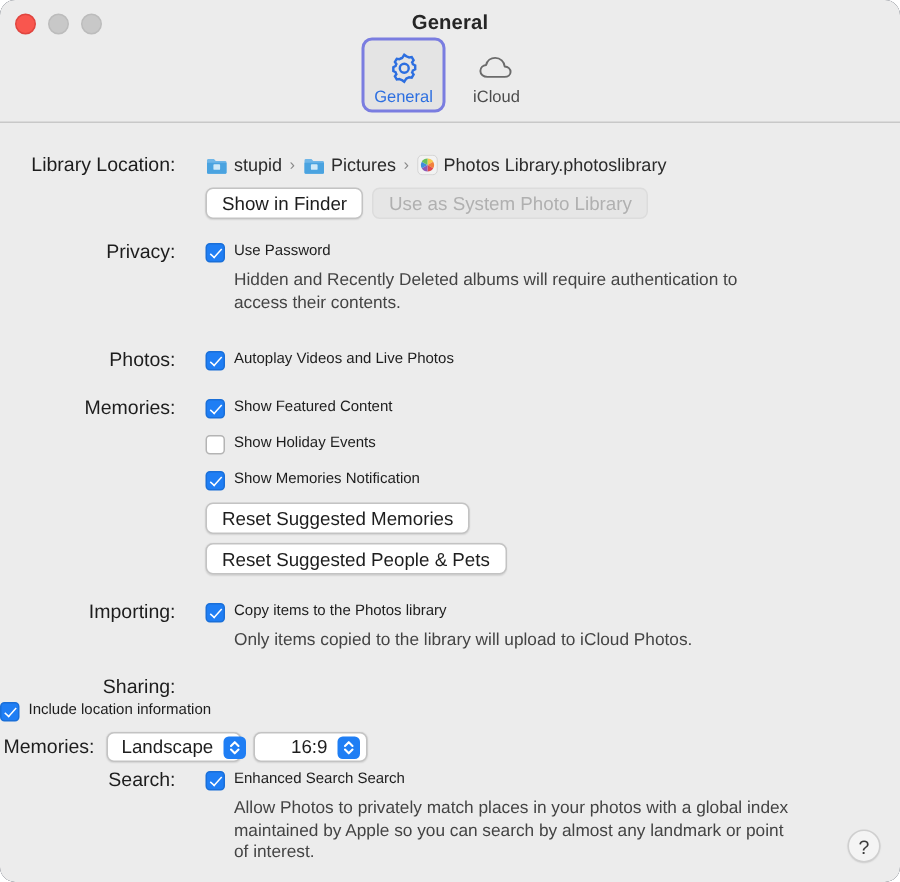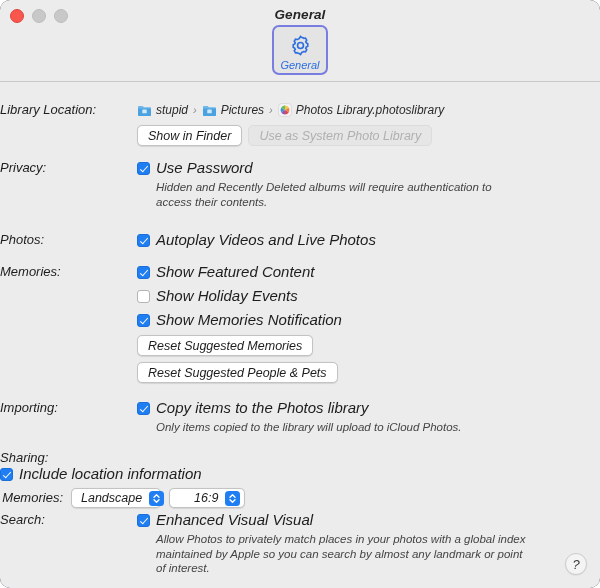--- a/index.html
+++ b/index.html
@@ -16,21 +16,20 @@
   }
 
   .window {
     position: relative;
     width: 600px;
     height: 588px;
     background: #0f172a;
     border-radius: 10px;
     overflow: hidden;
     box-sizing: border-box;
-    font-style: italic;
   }
 
   
   .titlebar {
     position: relative;
     height: 82px;
     background: #ececec;
     border-bottom: 1px solid #c8c8c8;
     box-sizing: border-box;
   }
@@ -111,24 +110,24 @@
     box-sizing: border-box;
   }
 
   .row {
     position: absolute;
     display: flex;
     align-items: flex-start;
   }
   .label {
     width: 137px;
-    text-align: left;
+    text-align: right;
     font-size: 13px;
     color: #1d1d1d;
-    padding-right: 2px;
+    padding-right: 20px;
     box-sizing: border-box;
     line-height: 16px;
     white-space: nowrap;
   }
   .field { position: relative; }
 
   
   .breadcrumb {
     display: flex;
     align-items: flex-end;
@@ -196,21 +195,21 @@
     height: 7px;
     border: solid #ffffff;
     border-width: 0 1.8px 1.8px 0;
     transform: rotate(42deg);
   }
   .cb.off {
     background: #ffffff;
     border: 0.5px solid #b4b4b4;
   }
   .cb-label {
-    font-size: 15px;
+    font-size: 10px;
     color: #1d1d1d;
     white-space: nowrap;
   }
 
   .help-text {
     font-size: 11.5px;
     color: #444444;
     line-height: 14.5px;
     max-width: 360px;
   }
@@ -291,20 +290,28 @@
       <div class="tab selected">
         <span class="glyph">
           <svg width="23" height="23" viewBox="0 0 24 24" fill="none" stroke="#2d6fe0" stroke-width="1.7">
             <circle cx="12" cy="12" r="3.1"></circle>
             <path d="M12 2.6l1.5 1.1a8.4 8.4 0 0 1 1.9.8l1.8-.3 1.3 2.2-1 1.5c.2.3.4.9.5 1.3l1.6.9v2.6l-1.6.9c-.1.4-.3 1-.5 1.3l1 1.5-1.3 2.2-1.8-.3c-.5.3-1.2.6-1.9.8L12 21.4l-1.5-1.1c-.7-.2-1.4-.5-1.9-.8l-1.8.3-1.3-2.2 1-1.5c-.2-.3-.4-.9-.5-1.3l-1.6-.9v-2.6l1.6-.9c.1-.4.3-1 .5-1.3l-1-1.5 1.3-2.2 1.8.3c.5-.3 1.2-.6 1.9-.8z"></path>
           </svg>
         </span>
         <span class="tab-label">General</span>
       </div>
 
+      <div class="tab">
+        <span class="glyph">
+          <svg width="26" height="20" viewBox="0 0 30 20" fill="none" stroke="#6b6b6b" stroke-width="1.5" stroke-linejoin="round">
+            <path d="M8 17.2c-3 0-5.4-2-5.4-4.6 0-2.4 1.9-4.3 4.4-4.5C7.8 4.8 10.6 2.6 14 2.6c3.9 0 7 2.9 7.3 6.6 2.6.2 4.5 2 4.5 4.2 0 2.2-2 3.8-4.6 3.8z"></path>
+          </svg>
+        </span>
+        <span class="tab-label">iCloud</span>
+      </div>
 
     </div>
   </div>
 
   <div class="content">
 
     <div class="row" style="top:20px; left:0;">
       <div class="label">Library Location:</div>
       <div class="field">
 
@@ -454,21 +461,21 @@
         </div>
 
       </div>
     </div>
 
     <div class="row" style="top:430px; left:0;">
       <div class="label">Search:</div>
       <div class="field">
         <div class="check-row">
           <span class="cb on"></span>
-          <span class="cb-label">Enhanced Visual Visual</span>
+          <span class="cb-label">Enhanced Search Search</span>
         </div>
         <div class="help-text" style="margin-top:4px; margin-left:19px; max-width:378px;">Allow Photos to privately match places in your photos with a global index maintained by Apple so you can search by almost any landmark or point of interest.</div>
       </div>
     </div>
 
     <div class="help-btn">?</div>
 
   </div>
 </div>
 

